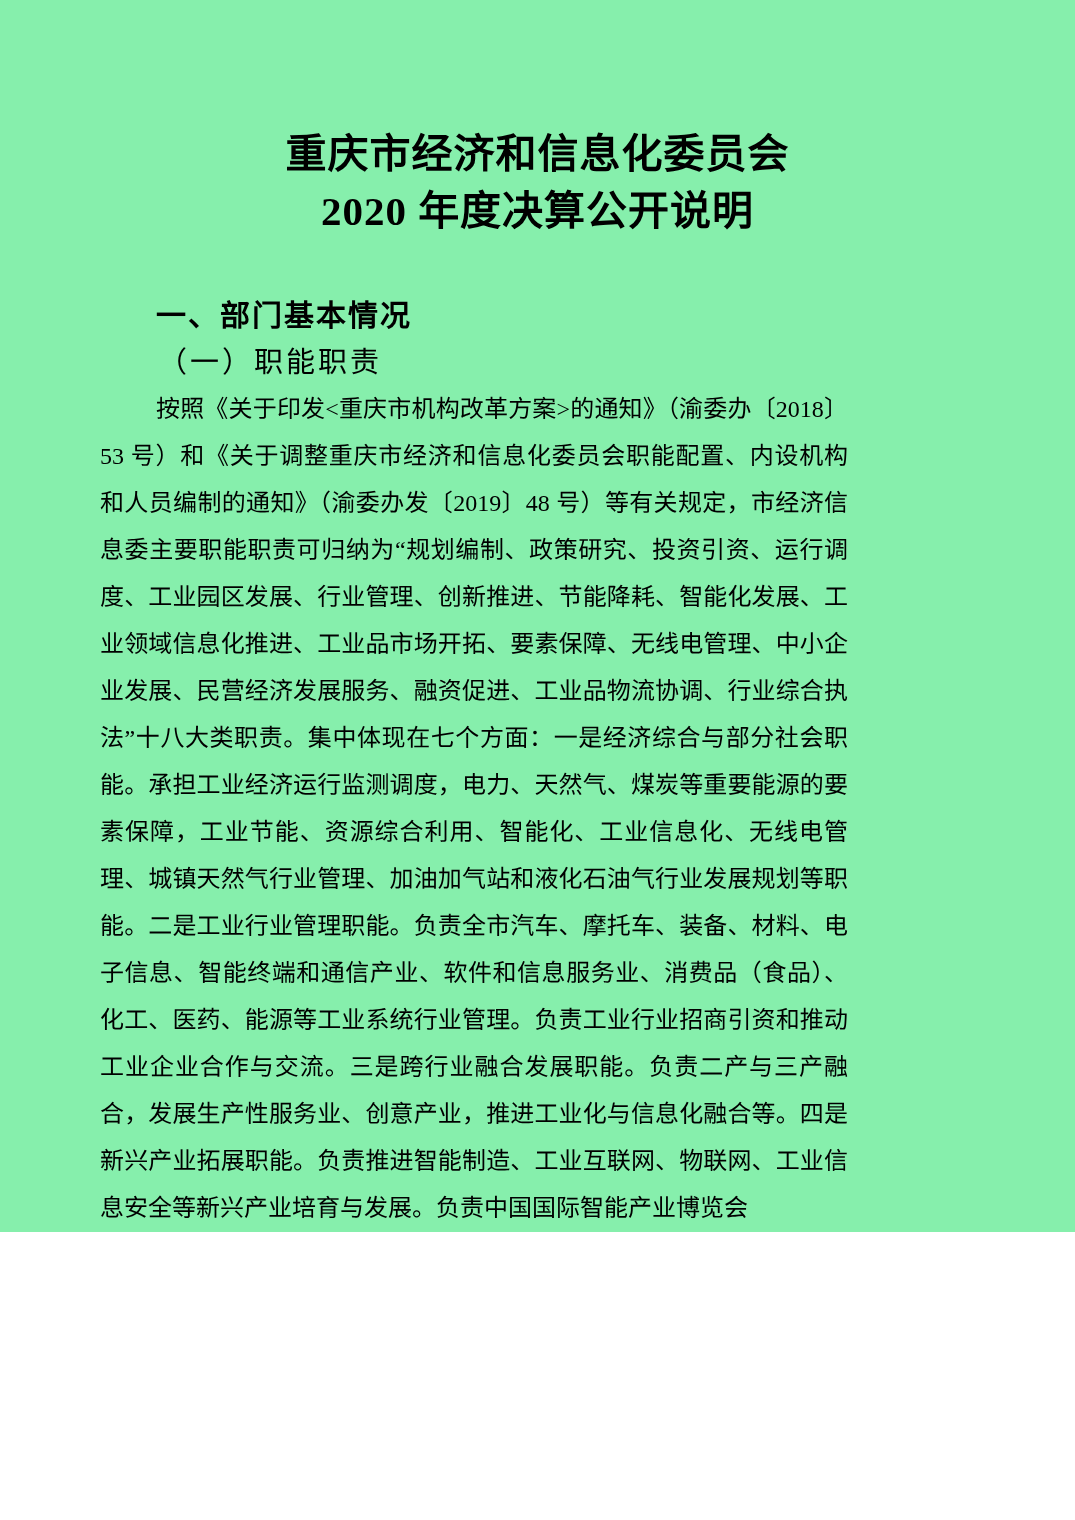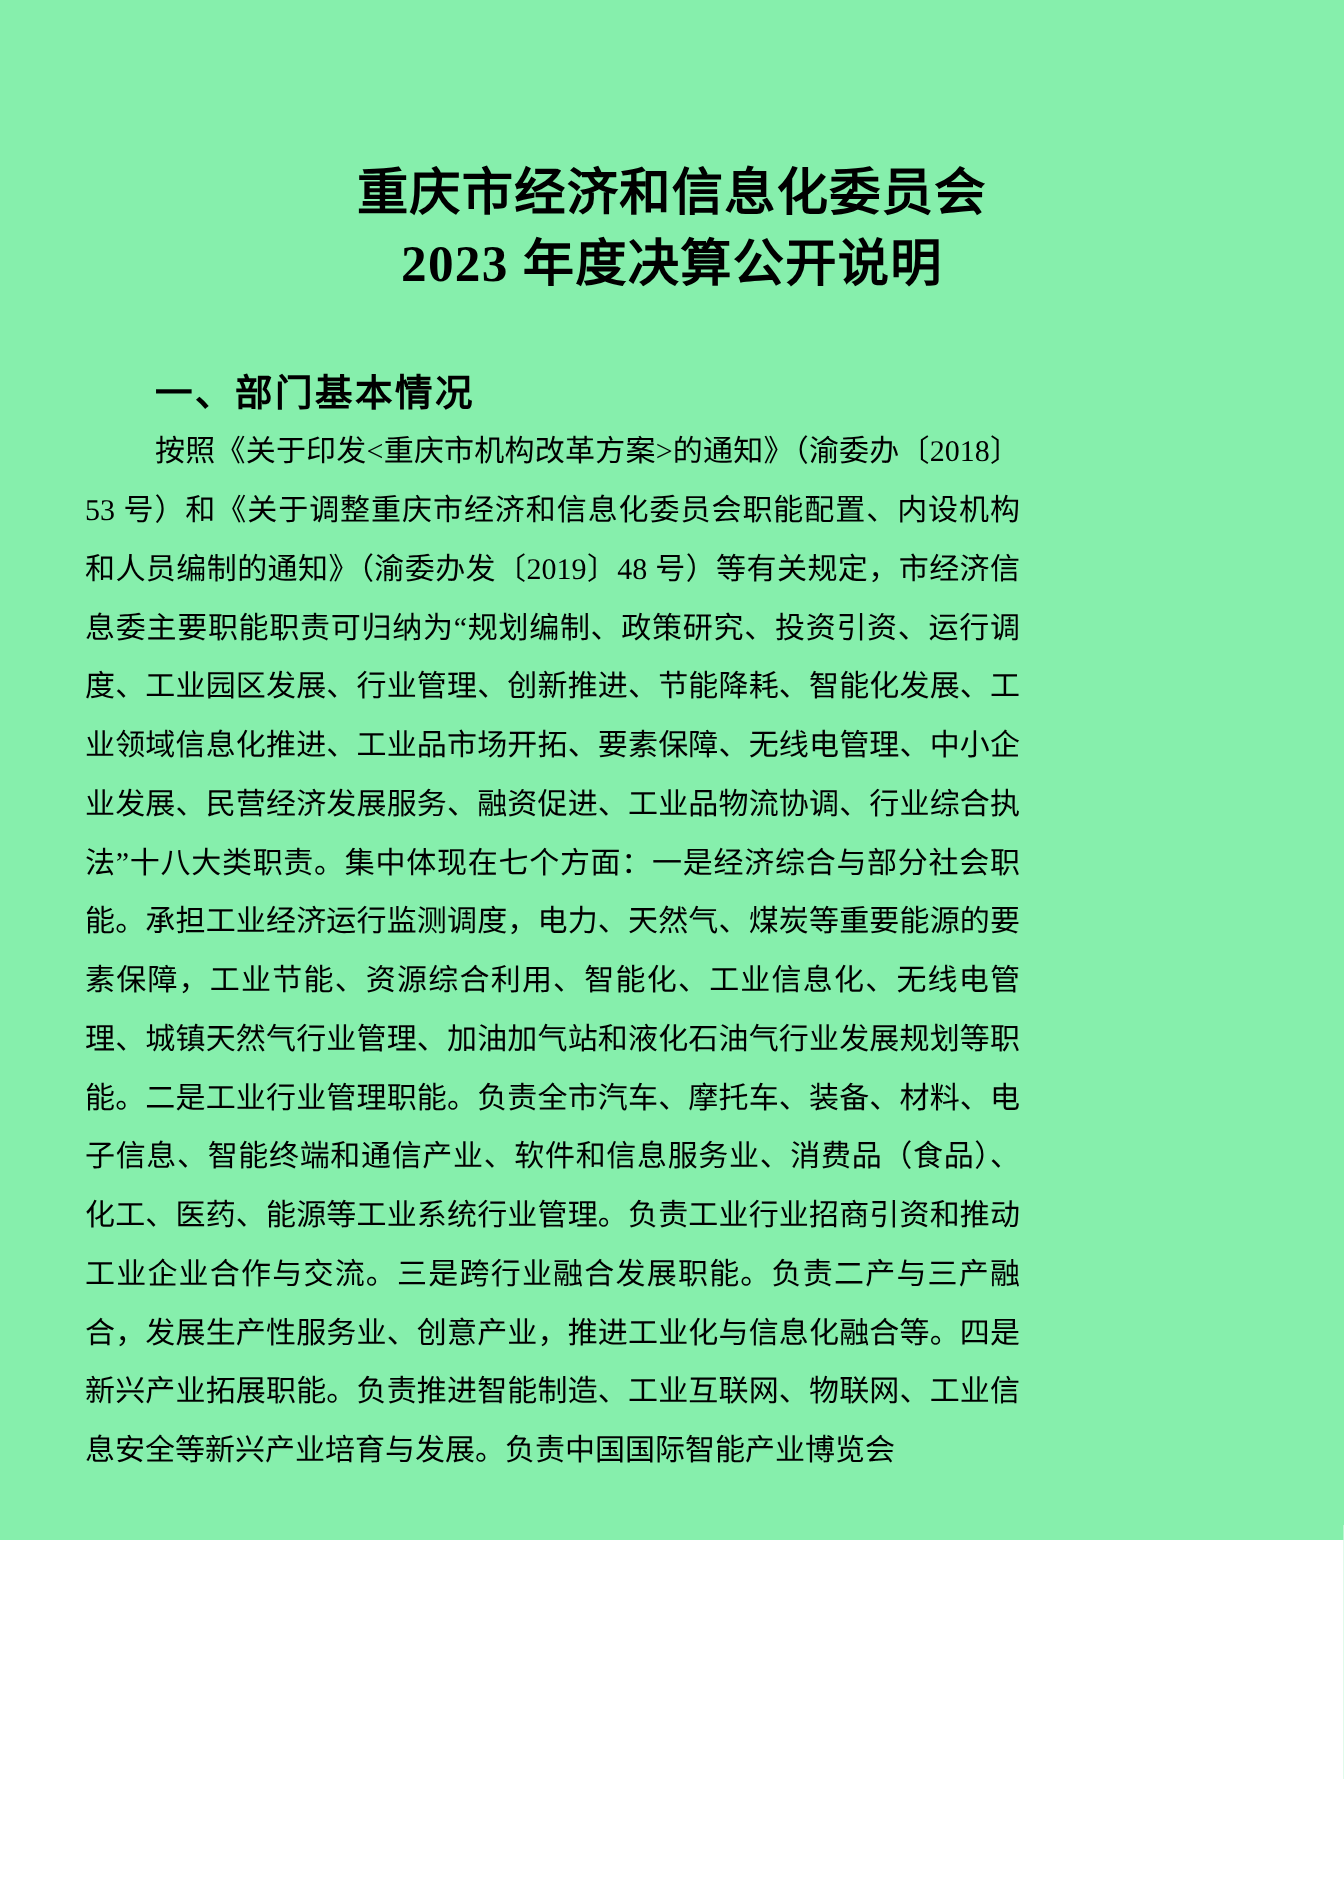--- a/index.html
+++ b/index.html
@@ -19,21 +19,21 @@
   }
   .doc-title {
     padding-top: 126px;
     text-align: center;
     font-weight: 700;
     font-size: 41px;
     line-height: 57px;
     letter-spacing: 1px;
   }
   .content {
-    margin-left: 68px;
+    margin-left: 100px;
     width: 748px;
   }
   .section-heading {
     margin: 52px 0 0 0;
     font-family: "Liberation Sans", "DejaVu Sans", sans-serif;
     font-weight: 700;
     font-size: 30px;
     line-height: 47px;
     text-indent: 56px;
     letter-spacing: 2px;
@@ -66,26 +66,27 @@
     color: #222222;
   }
 </style>
 </head>
 <body>
 
 <div class="page">
 
   <header class="doc-title">
     <div class="title-line">重庆市经济和信息化委员会</div>
-    <div class="title-line">2023 年度决算公开说明</div>
+    <div class="title-line">2020 年度决算公开说明</div>
   </header>
 
   <main class="content">
     <h2 class="section-heading">一、部门基本情况</h2>
 
+    <h3 class="subsection-heading">（一）职能职责</h3>
 
     <p class="body-paragraph">按照《关于印发&lt;重庆市机构改革方案&gt;的通知》（渝委办〔2018〕53 号）和《关于调整重庆市经济和信息化委员会职能配置、内设机构和人员编制的通知》（渝委办发〔2019〕48 号）等有关规定，市经济信息委主要职能职责可归纳为“规划编制、政策研究、投资引资、运行调度、工业园区发展、行业管理、创新推进、节能降耗、智能化发展、工业领域信息化推进、工业品市场开拓、要素保障、无线电管理、中小企业发展、民营经济发展服务、融资促进、工业品物流协调、行业综合执法”十八大类职责。集中体现在七个方面：一是经济综合与部分社会职能。承担工业经济运行监测调度，电力、天然气、煤炭等重要能源的要素保障，工业节能、资源综合利用、智能化、工业信息化、无线电管理、城镇天然气行业管理、加油加气站和液化石油气行业发展规划等职能。二是工业行业管理职能。负责全市汽车、摩托车、装备、材料、电子信息、智能终端和通信产业、软件和信息服务业、消费品（食品）、化工、医药、能源等工业系统行业管理。负责工业行业招商引资和推动工业企业合作与交流。三是跨行业融合发展职能。负责二产与三产融合，发展生产性服务业、创意产业，推进工业化与信息化融合等。四是新兴产业拓展职能。负责推进智能制造、工业互联网、物联网、工业信息安全等新兴产业培育与发展。负责中国国际智能产业博览会</p>
   </main>
 
   <footer class="page-footer">
     <span>- 1 -</span>
   </footer>
 
 </div>
 

